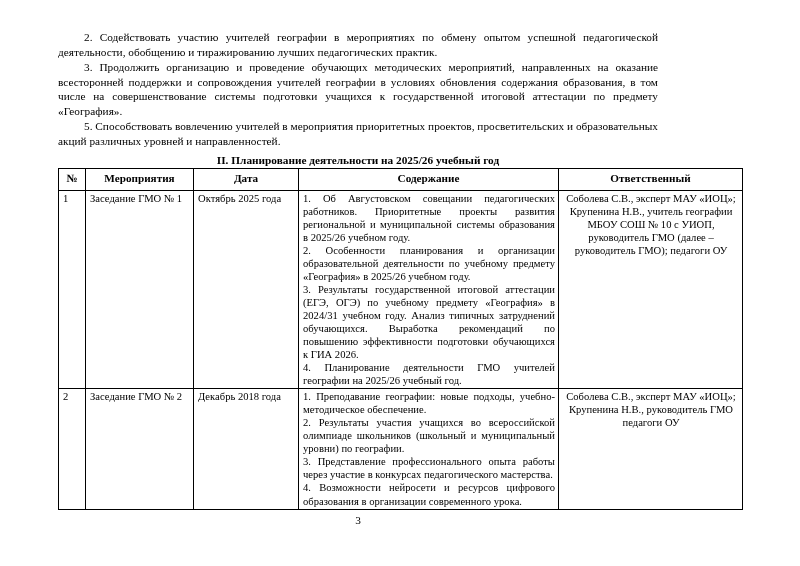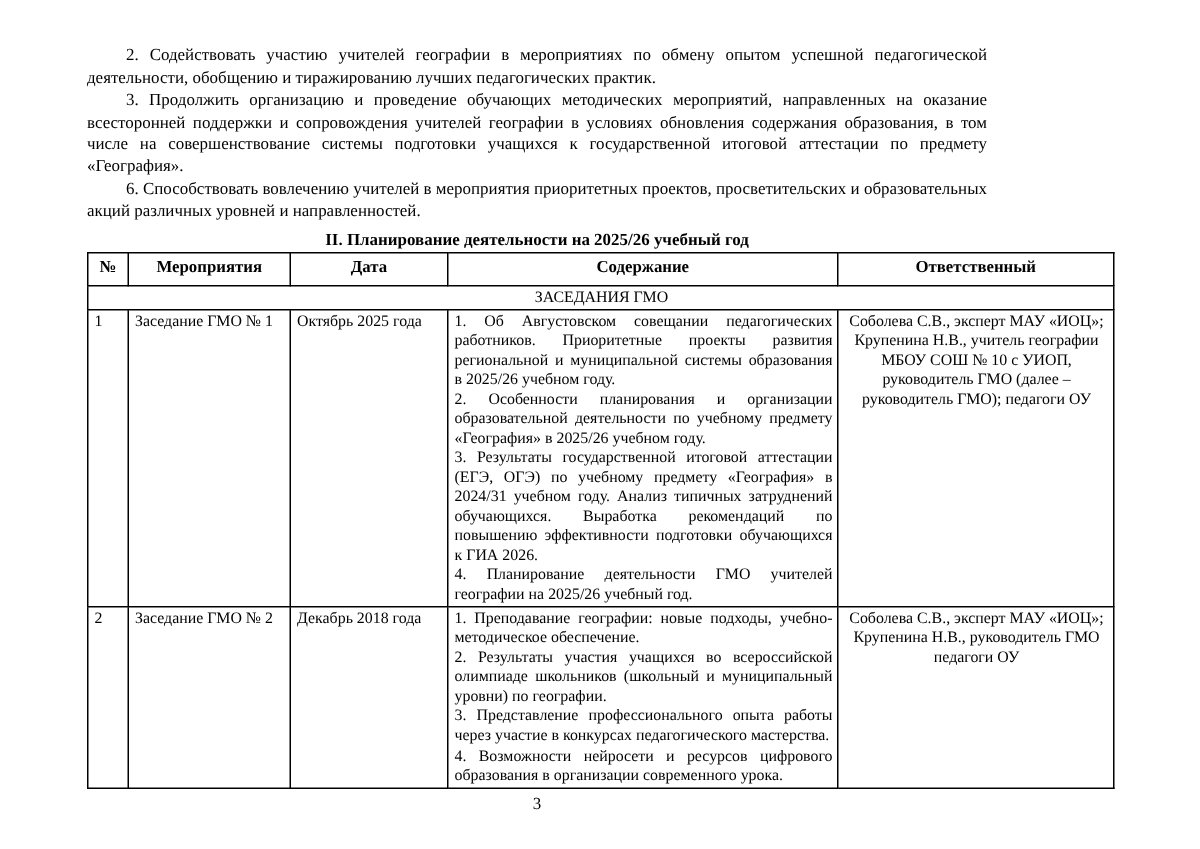--- a/index.html
+++ b/index.html
@@ -88,21 +88,21 @@
   }
 </style>
 </head>
 <body>
 
 <div class="page">
 
   <div class="intro">
     <p class="para">2. Содействовать участию учителей географии в мероприятиях по обмену опытом успешной педагогической деятельности, обобщению и тиражированию лучших педагогических практик.</p>
     <p class="para">3. Продолжить организацию и проведение обучающих методических мероприятий, направленных на оказание всесторонней поддержки и сопровождения учителей географии в условиях обновления содержания образования, в том числе на совершенствование системы подготовки учащихся к государственной итоговой аттестации по предмету «География».</p>
-    <p class="para">6. Способствовать вовлечению учителей в мероприятия приоритетных проектов, просветительских и образовательных акций различных уровней и направленностей.</p>
+    <p class="para">5. Способствовать вовлечению учителей в мероприятия приоритетных проектов, просветительских и образовательных акций различных уровней и направленностей.</p>
   </div>
 
   <div class="section-title">II. Планирование деятельности на 2025/26 учебный год</div>
 
   <table class="plan">
     <colgroup>
       <col class="col-num">
       <col class="col-event">
       <col class="col-date">
       <col class="col-cont">
@@ -111,23 +111,20 @@
     <thead>
       <tr>
         <th>№</th>
         <th>Мероприятия</th>
         <th>Дата</th>
         <th>Содержание</th>
         <th>Ответственный</th>
       </tr>
     </thead>
     <tbody>
-      <tr class="band">
-        <td colspan="5">ЗАСЕДАНИЯ ГМО</td>
-      </tr>
       <tr>
         <td class="c-num">1</td>
         <td class="c-event">Заседание ГМО № 1</td>
         <td class="c-date">Октябрь 2025 года</td>
         <td class="c-cont">
             <div class="cell-line">1. Об Августовском совещании педагогических работников. Приоритетные проекты развития региональной и муниципальной системы образования в 2025/26 учебном году.</div>
             <div class="cell-line">2. Особенности планирования и организации образовательной деятельности по учебному предмету «География» в 2025/26 учебном году.</div>
             <div class="cell-line">3. Результаты государственной итоговой аттестации (ЕГЭ, ОГЭ) по учебному предмету «География» в 2024/31 учебном году. Анализ типичных затруднений обучающихся. Выработка рекомендаций по повышению эффективности подготовки обучающихся к ГИА 2026.</div>
             <div class="cell-line">4. Планирование деятельности ГМО учителей географии на 2025/26 учебный год.</div>
           </td>

